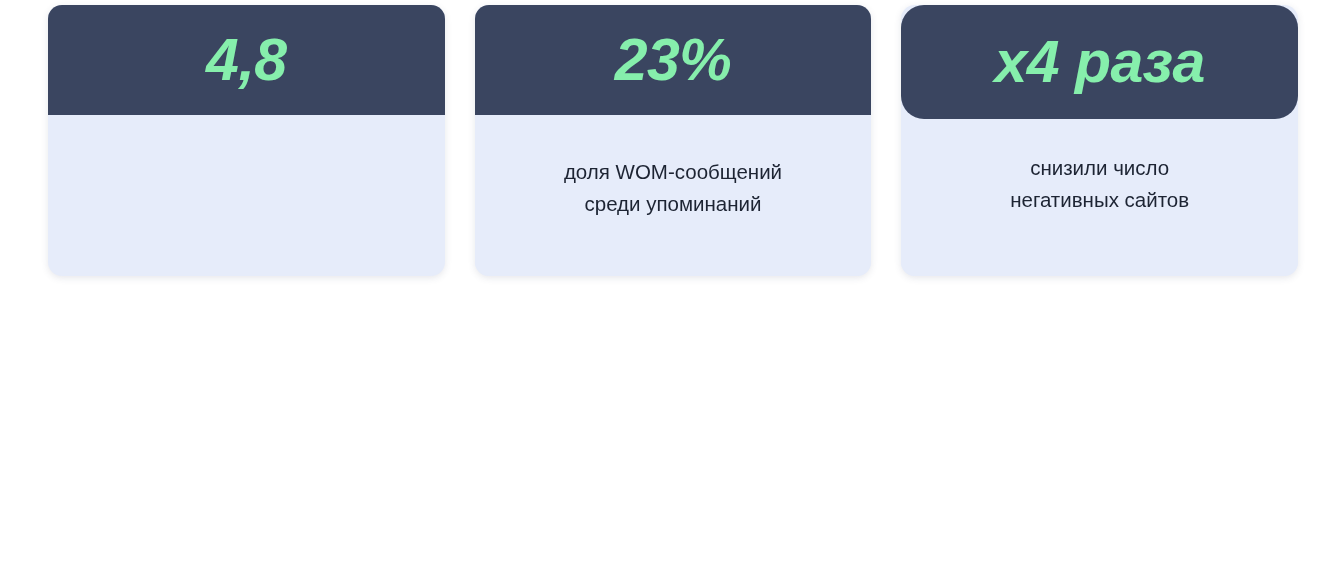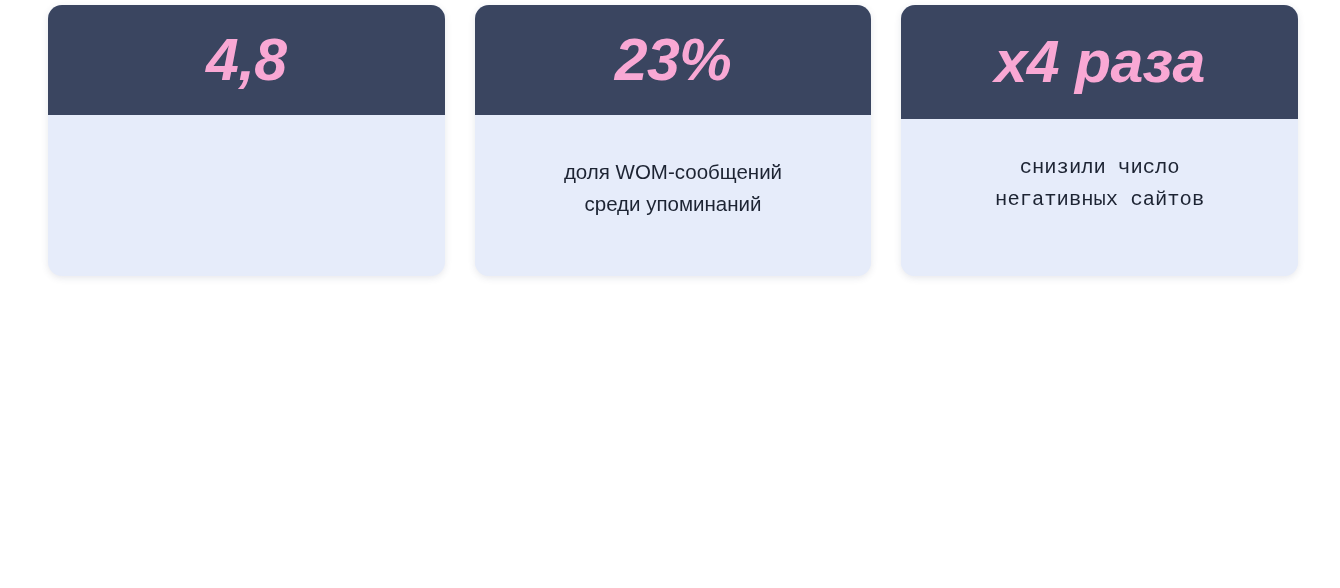--- a/index.html
+++ b/index.html
@@ -38,21 +38,21 @@
   .stat-card-header {
     flex: 0 0 110px;
     background: #3a4560;
     display: flex;
     align-items: center;
     justify-content: center;
     padding: 0 14px;
   }
 
   .stat-value {
-    color: #f9a8d4;
+    color: #86efac;
     font-size: 59px;
     font-weight: bold;
     font-style: italic;
     letter-spacing: -0.5px;
     line-height: 1;
     white-space: nowrap;
     text-align: center;
   }
 
   .stat-card-body {
@@ -67,22 +67,22 @@
   .stat-label {
     color: #1d2433;
     font-size: 20.5px;
     font-weight: 400;
     line-height: 1.52;
     text-align: center;
     white-space: pre-line;
   }
 
   
-  .row-bottom .stat-card-header { flex-basis: 114px; }
-  .row-bottom .stat-card-body { padding-bottom: 34px; font-family: Liberation Mono, monospace; }
+  .row-bottom .stat-card-header { flex-basis: 114px; border-radius: 23px; }
+  .row-bottom .stat-card-body { padding-bottom: 34px; }
 </style>
 </head>
 <body>
 
 <div id="stats-grid">
 
   <div class="stat-card row-top">
     <div class="stat-card-header">
       <div class="stat-value">4,8</div>
     </div>

